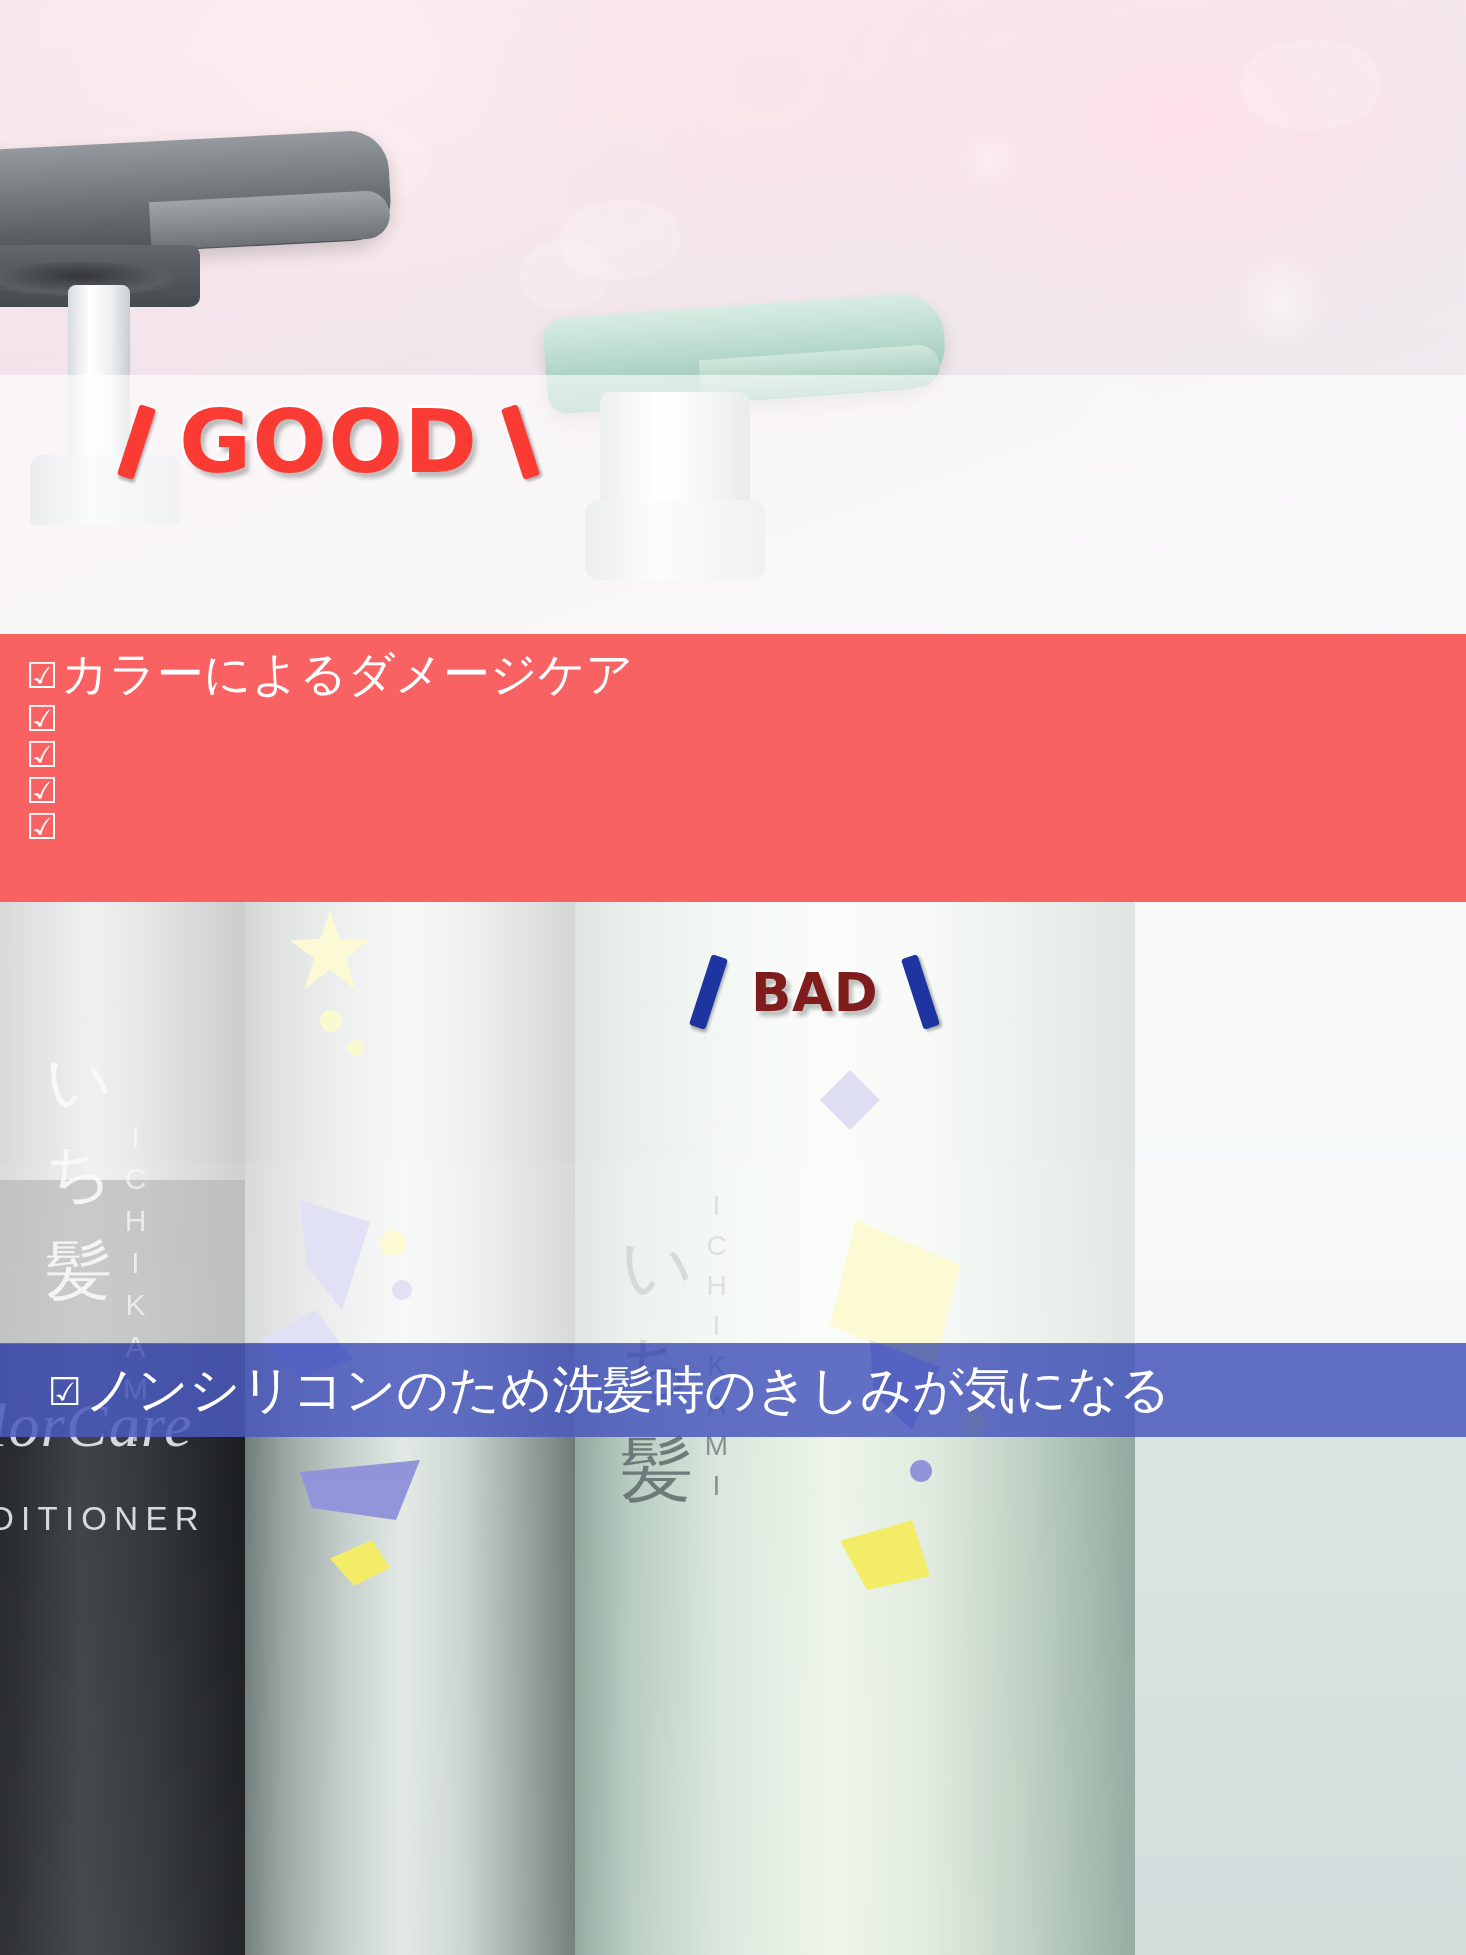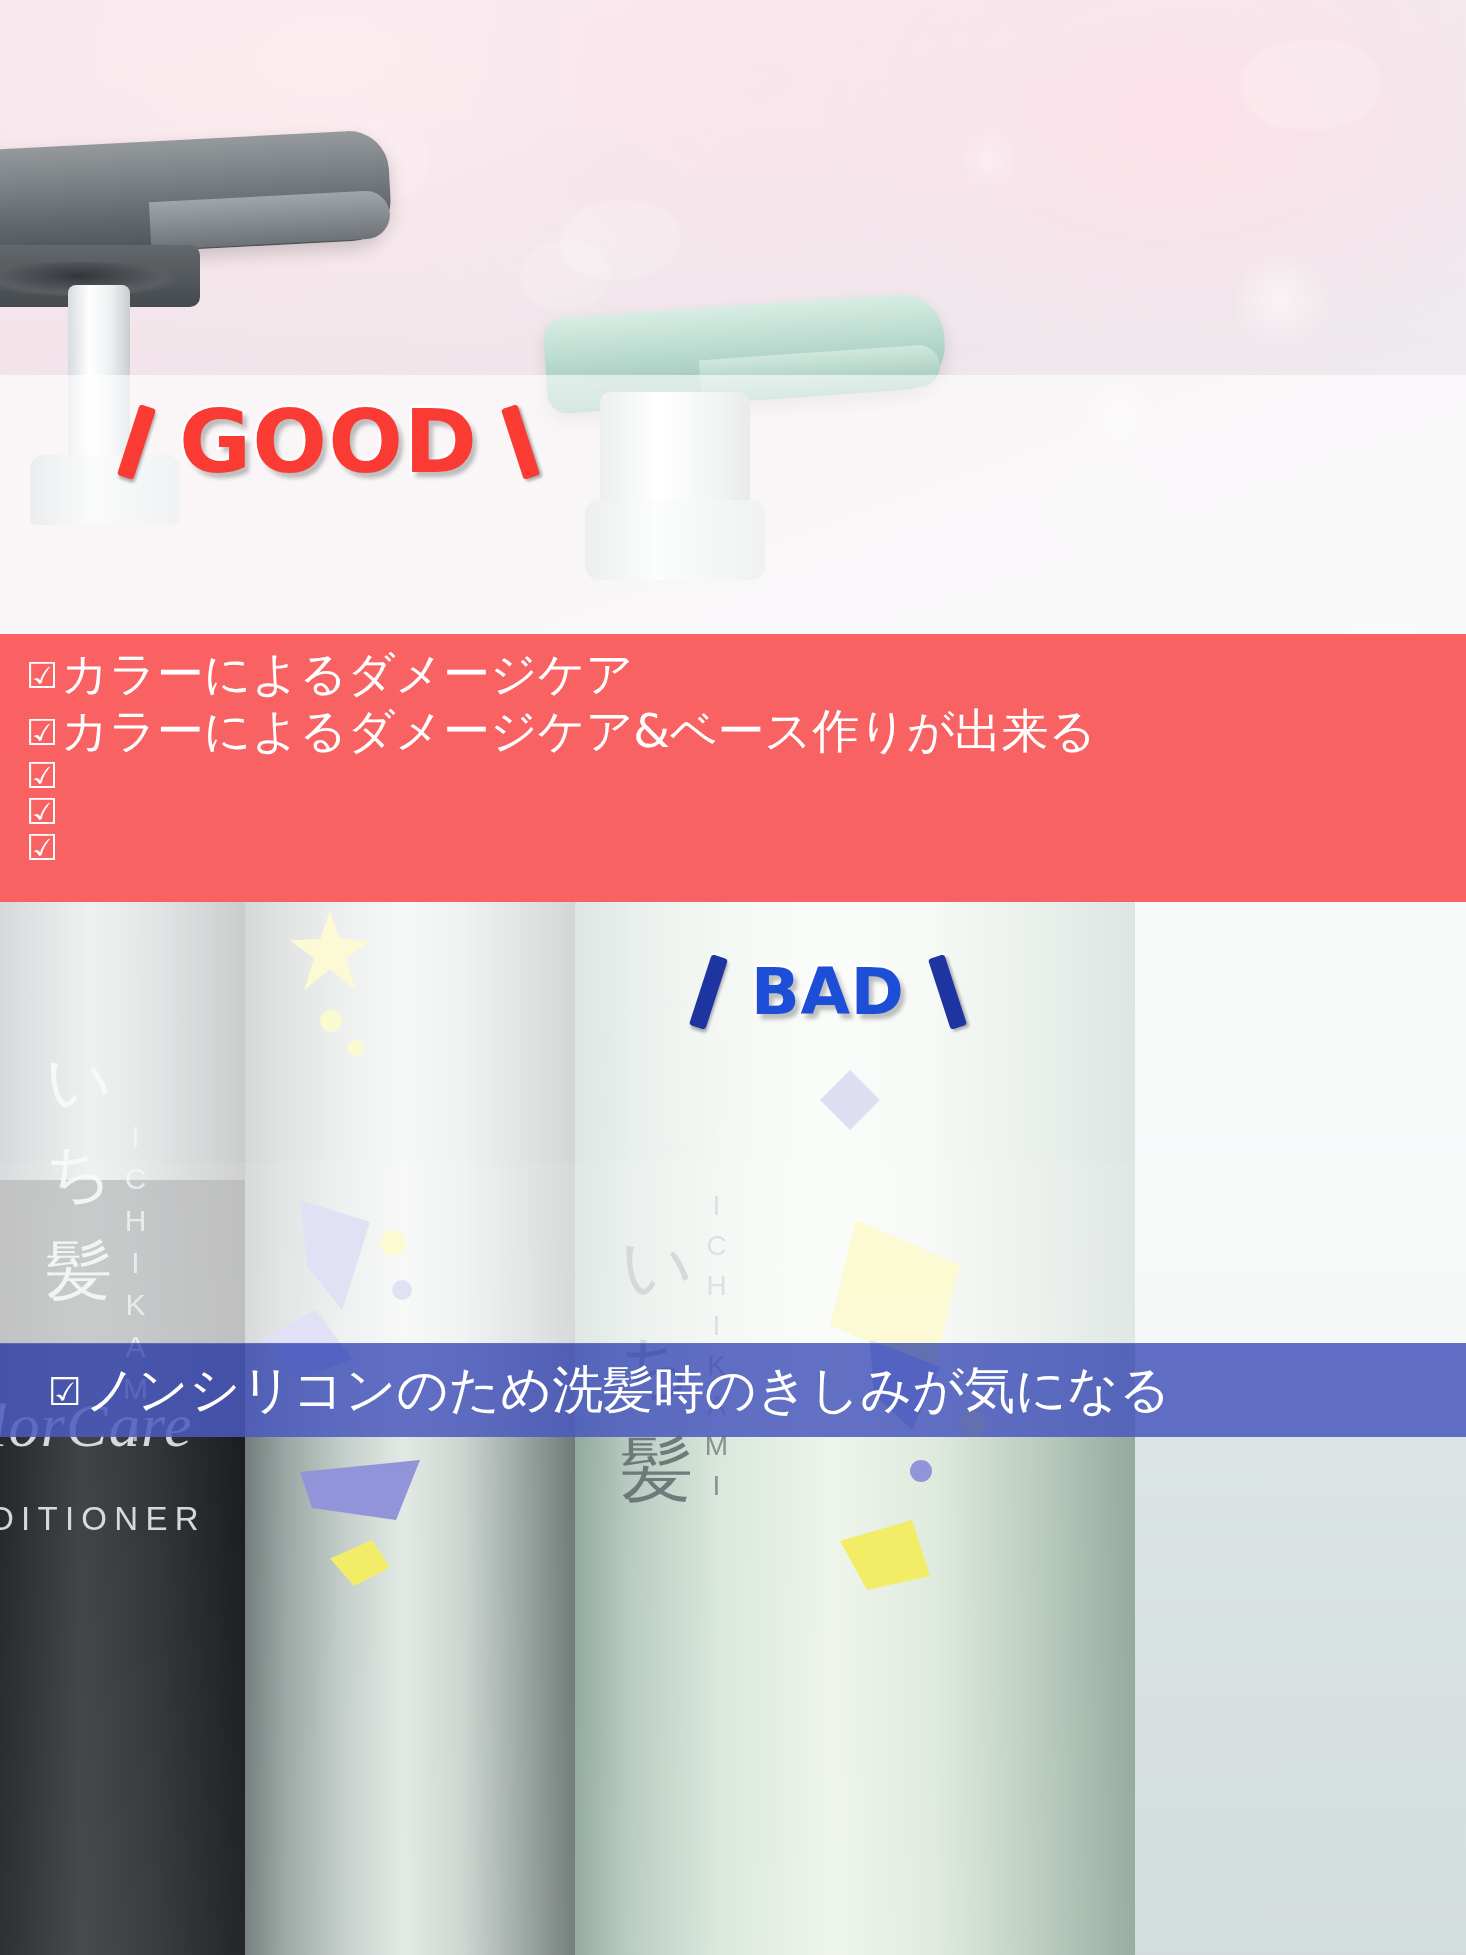--- a/index.html
+++ b/index.html
@@ -211,25 +211,25 @@
     line-height: 1;
     letter-spacing: .012em;
   }
   .heading-good .heading-word {
     color: #fa3b33;
     -webkit-text-stroke: 5px #ffffff;
     paint-order: stroke fill;
     text-shadow: 4px 5px 4px rgba(0,0,0,.26);
   }
   .heading-bad .heading-word {
-    color: #1d4ed8;
+    color: #7f1d1d;
     -webkit-text-stroke: 5px #ffffff;
     paint-order: stroke fill;
     text-shadow: 4px 5px 4px rgba(0,0,0,.26);
-    font-size: 64px;
+    font-size: 53px;
   }
 
   
   .panel-good {
     position: absolute;
     left: 0; top: 634px;
     width: 1466px; height: 268px;
     background: rgba(250,86,86,.92);
     padding: 12px 0 0 26px;
   }
@@ -352,21 +352,20 @@
   </div>
 
   <div class="panel-good">
     <ul class="check-list">
       <li class="check-line">
         <span class="check-box">☑</span>
         <span>カラーによるダメージケア</span>
       </li>
       <li class="check-line">
         <span class="check-box">☑</span>
-        <span>カラーによるダメージケア&amp;ベース作りが出来る</span>
       </li>
       <li class="check-line">
         <span class="check-box">☑</span>
       </li>
       <li class="check-line">
         <span class="check-box">☑</span>
       </li>
       <li class="check-line">
         <span class="check-box">☑</span>
       </li>

